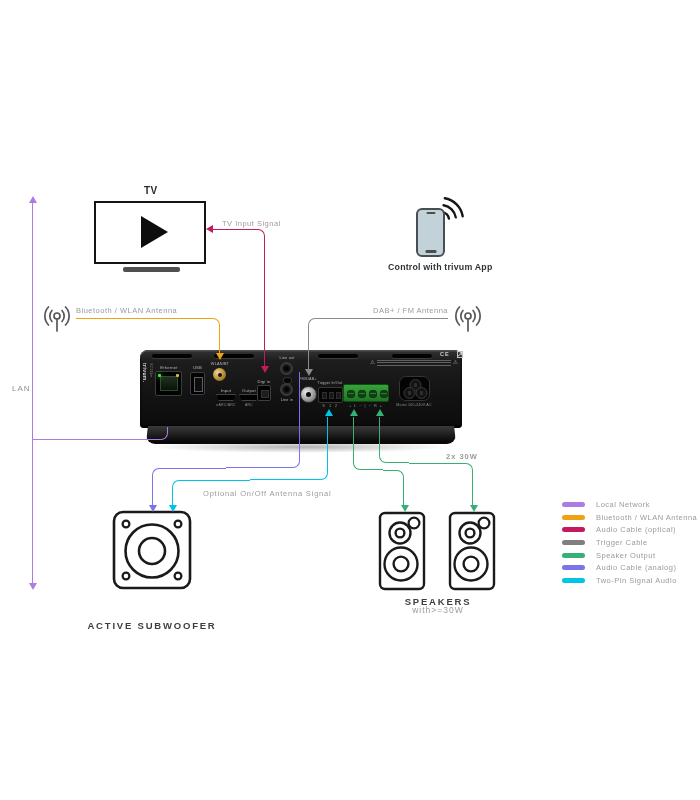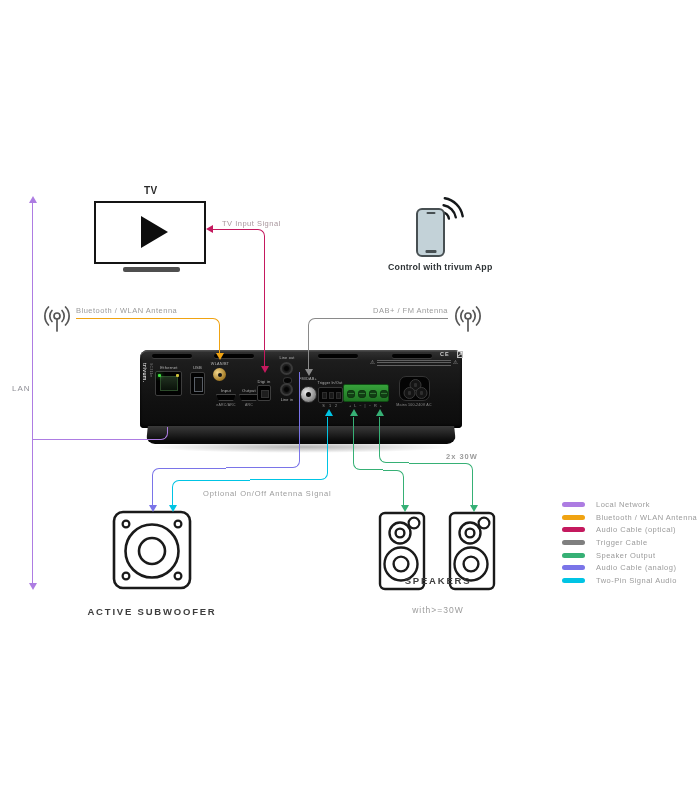--- a/index.html
+++ b/index.html
@@ -274,21 +274,21 @@
       <circle cx="40" cy="41" r="26.5"></circle>
       <circle cx="40" cy="41" r="13"></circle>
     </g>
     <g fill="none" stroke="#1a1a1a" stroke-width="2.2">
       <circle cx="14" cy="14" r="3.4"></circle>
         <circle cx="66" cy="14" r="3.4"></circle>
       <circle cx="14" cy="66" r="3.4"></circle>
         <circle cx="66" cy="66" r="3.4"></circle>
     </g>
   </svg>
-  <div class="title" style="left:77px;top:606px;width:150px;">ACTIVE SUBWOOFER</div>
+  <div class="title" style="left:77px;top:620px;width:150px;">ACTIVE SUBWOOFER</div>
 
   <svg style="left:378px;top:511px;" width="48" height="80" viewBox="0 0 48 80">
     <g fill="none" stroke="#1a1a1a" stroke-width="2.4">
       <rect x="2" y="2" width="44" height="76" rx="5" fill="#fff"></rect>
       <circle cx="36" cy="12" r="5.4" stroke-width="2.2"></circle>
       <circle cx="22" cy="22" r="10.5"></circle>
         <circle cx="22" cy="22" r="4.4"></circle>
       <circle cx="23" cy="53" r="16.5"></circle>
         <circle cx="23" cy="53" r="7.4"></circle>
     </g>
@@ -296,21 +296,21 @@
   <svg style="left:448px;top:511px;" width="48" height="80" viewBox="0 0 48 80">
     <g fill="none" stroke="#1a1a1a" stroke-width="2.4">
       <rect x="2" y="2" width="44" height="76" rx="5" fill="#fff"></rect>
       <circle cx="36" cy="12" r="5.4" stroke-width="2.2"></circle>
       <circle cx="22" cy="22" r="10.5"></circle>
         <circle cx="22" cy="22" r="4.4"></circle>
       <circle cx="23" cy="53" r="16.5"></circle>
         <circle cx="23" cy="53" r="7.4"></circle>
     </g>
   </svg>
-  <div class="title" style="left:388px;top:575px;width:100px;">SPEAKERS</div>
+  <div class="title" style="left:388px;top:596px;width:100px;">SPEAKERS</div>
   <div class="lbl" style="left:388px;top:605px;width:100px;text-align:center;font-size:8.5px;letter-spacing:1px;">with&gt;=30W</div>
 
   <div id="legend">
     <div class="lrow">
         <span class="sw" style="background: rgb(173, 124, 226);"></span>
         <span class="ltext">Local Network</span>
       </div>
     <div class="lrow">
         <span class="sw" style="background: rgb(240, 163, 18);"></span>
         <span class="ltext">Bluetooth / WLAN Antenna</span>

